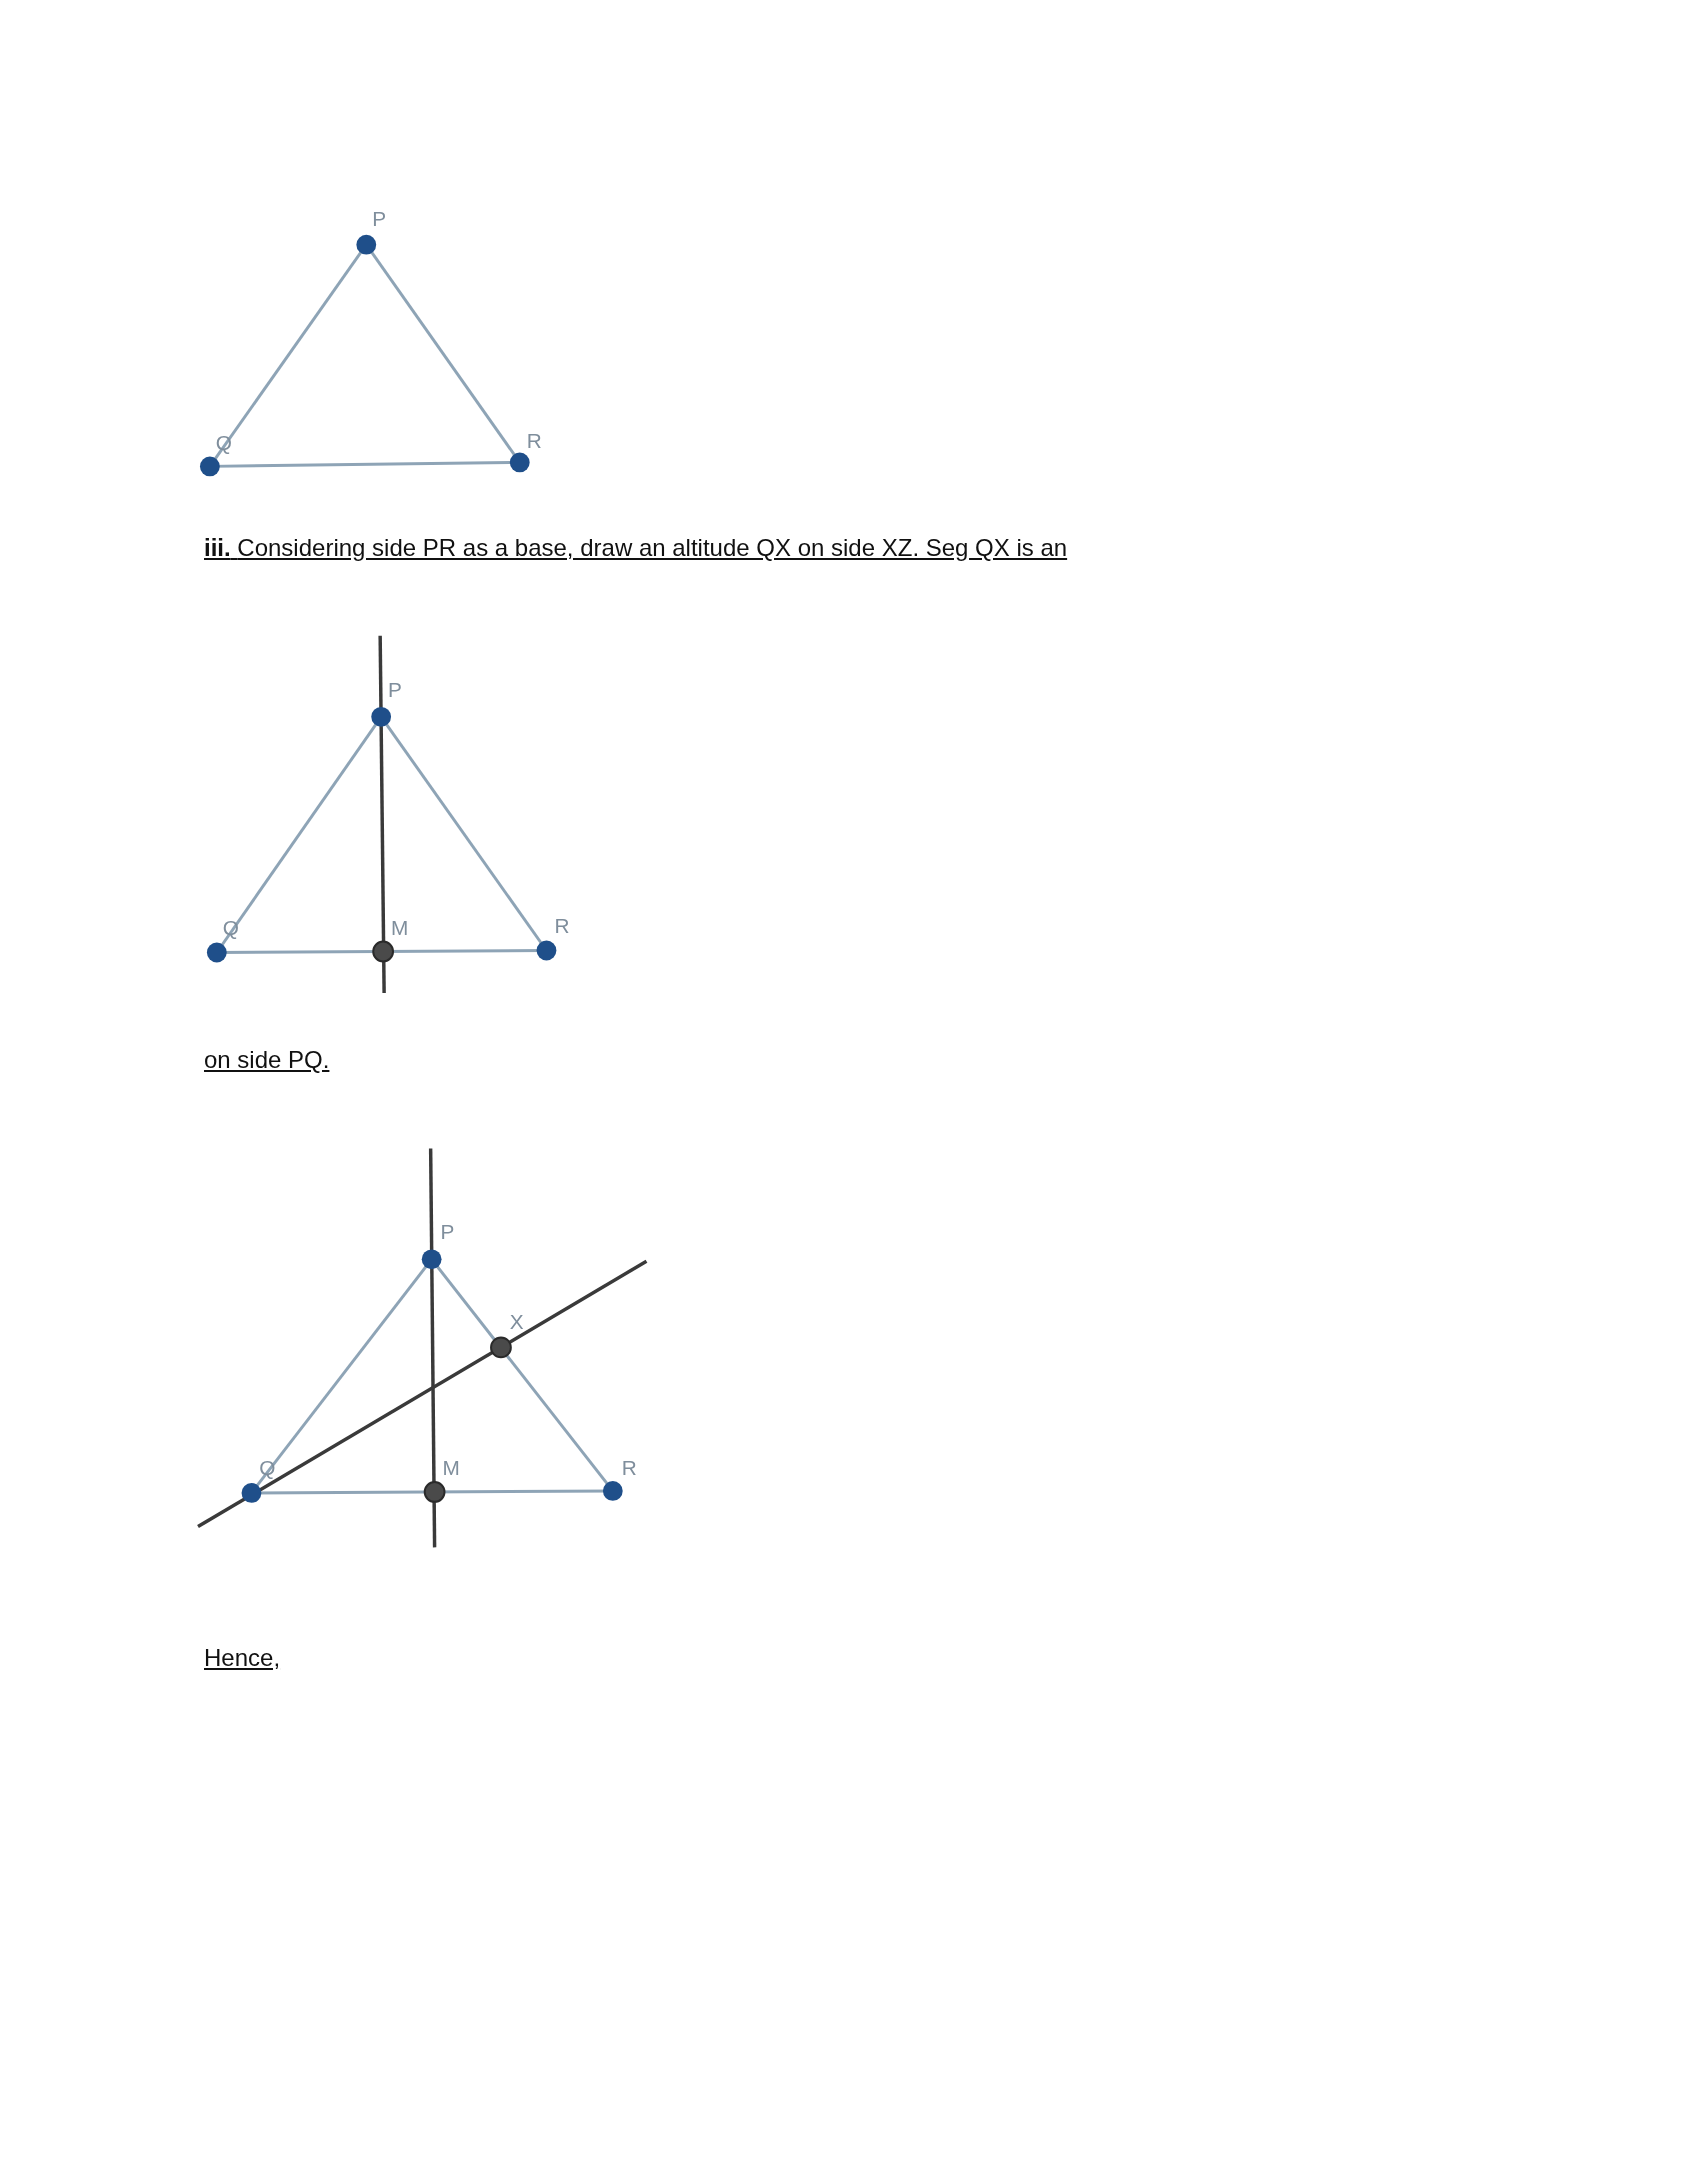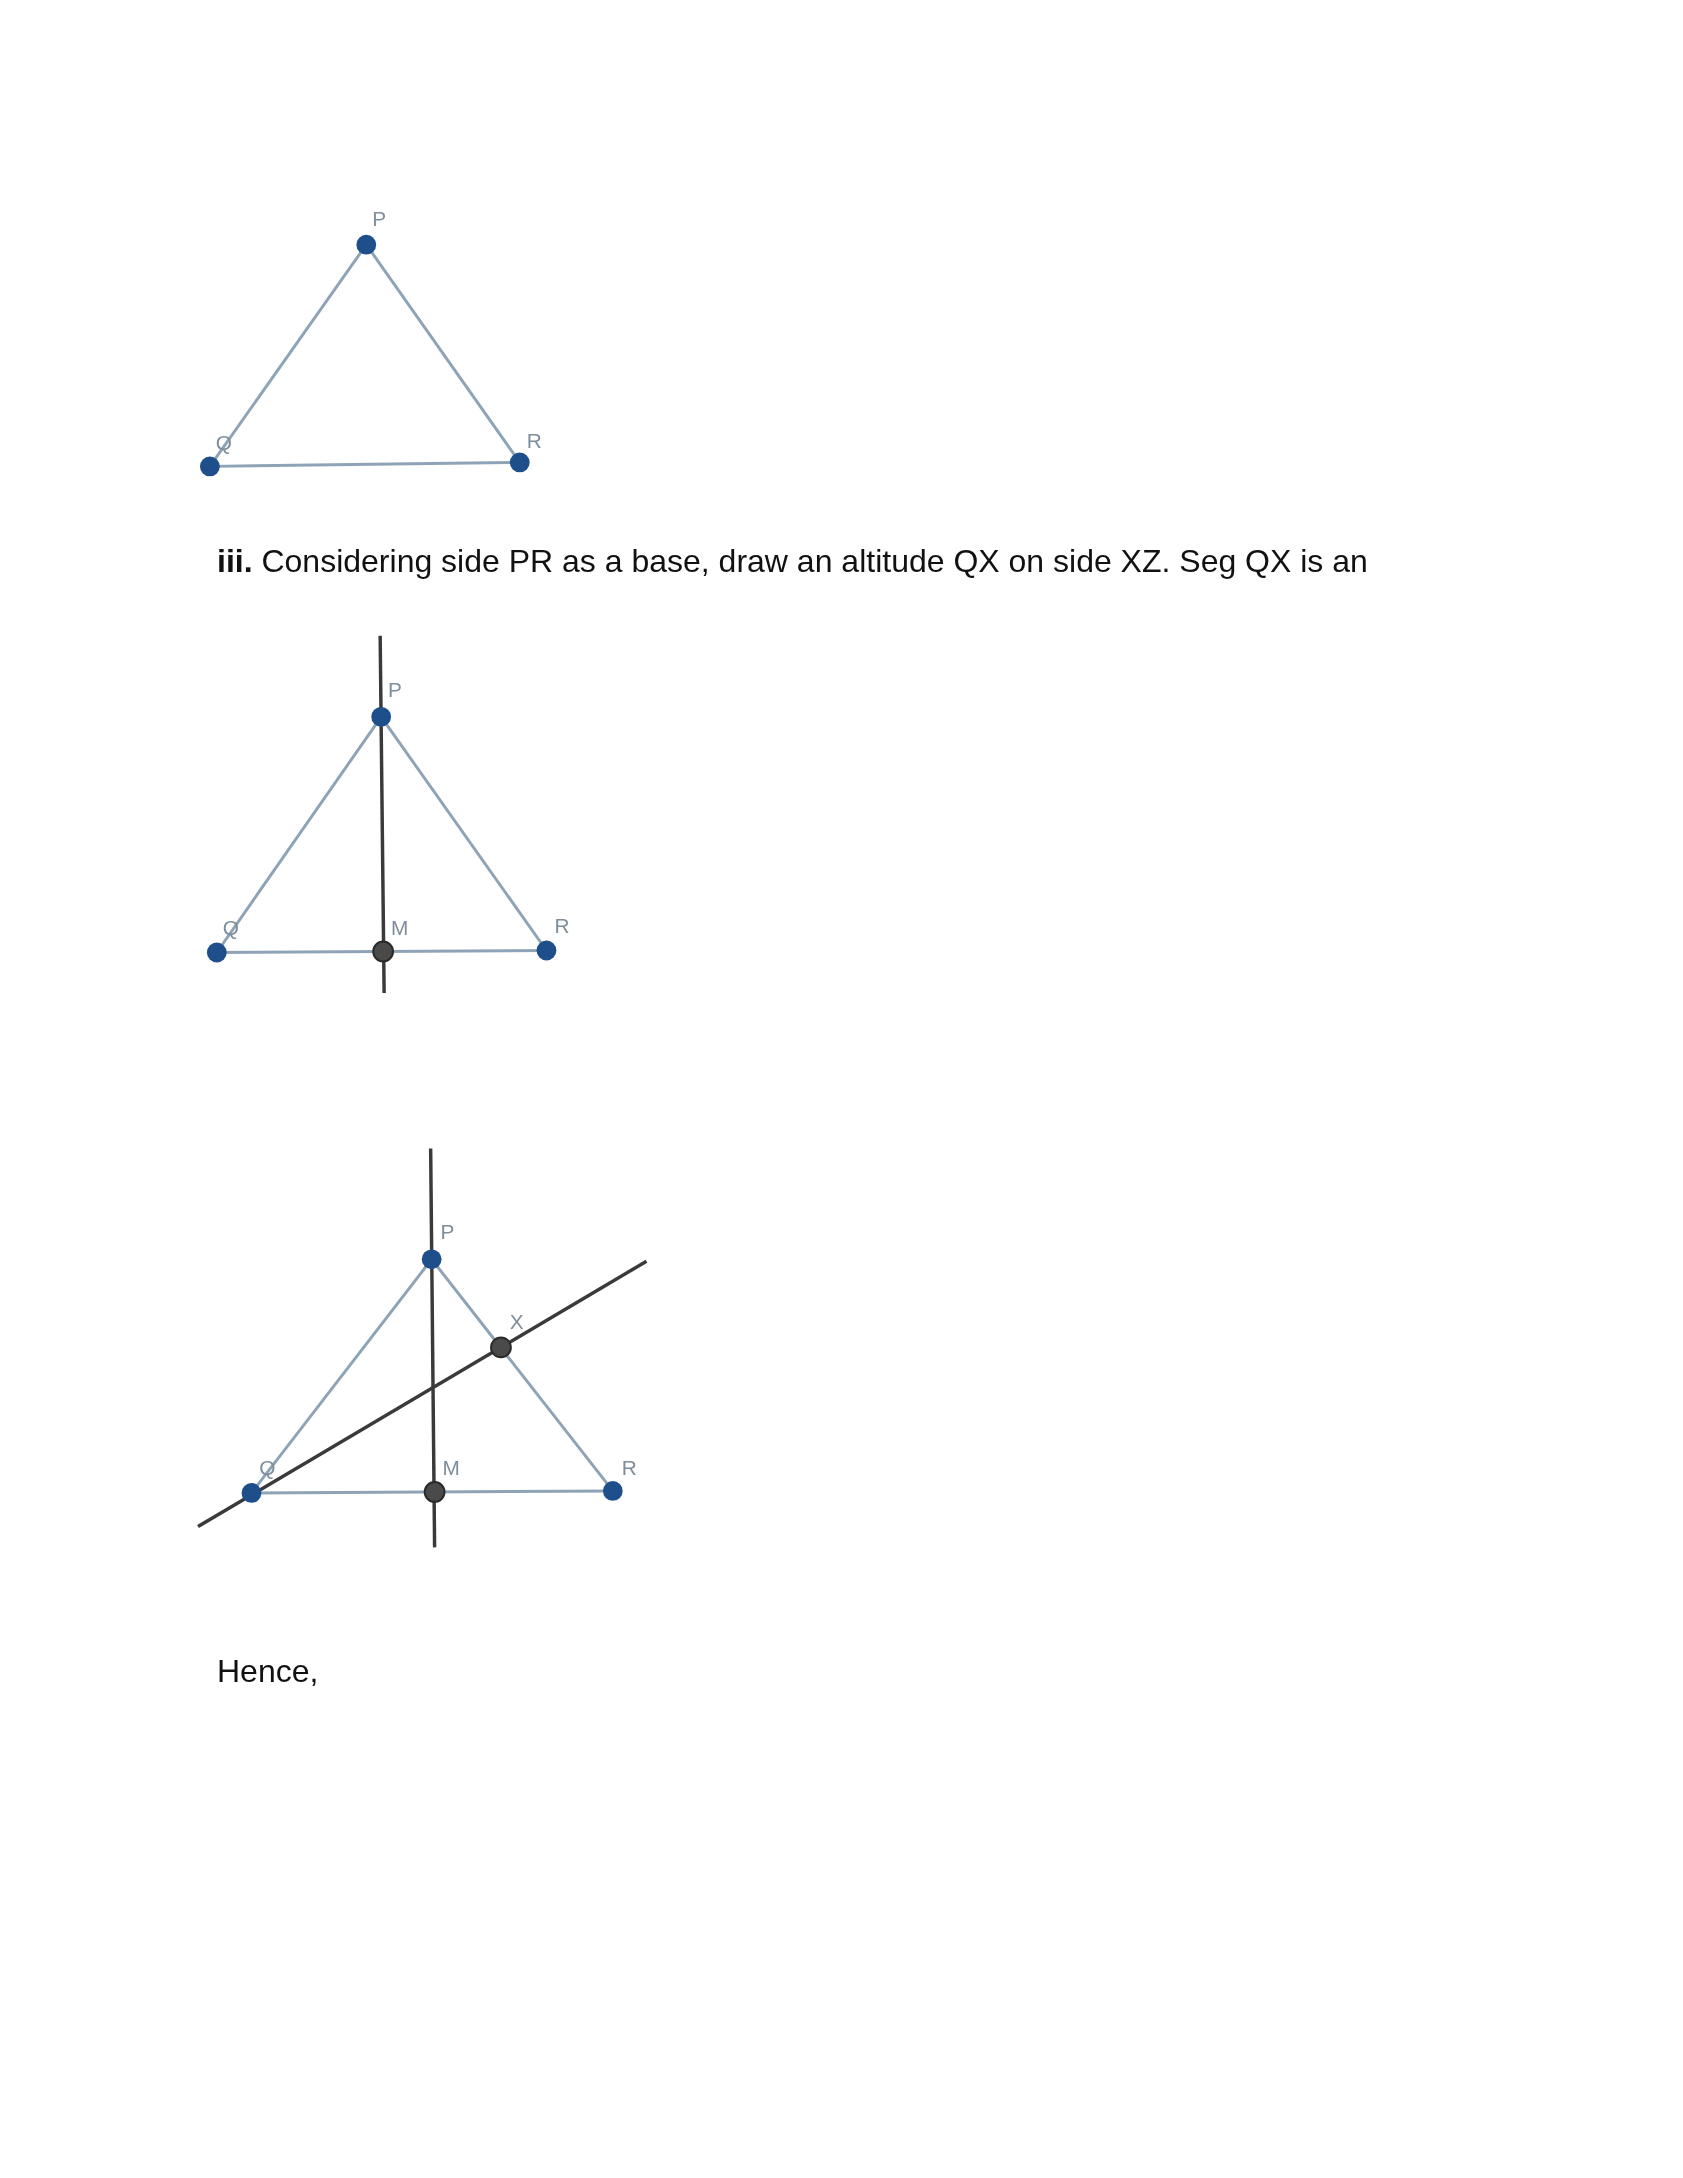--- a/index.html
+++ b/index.html
@@ -4,22 +4,22 @@
 <style>
   html, body { margin: 0; padding: 0; }
   body {
     width: 1683px; height: 2178px; position: relative;
     background: #ffffff; overflow: hidden;
     font-family: "Liberation Sans", sans-serif;
     color: #111111;
   }
   .para {
     position: absolute; left: 199px;
-    font-size: 32px; line-height: 38px;
-    white-space: nowrap; margin: 18px;
+    font-size: 24px; line-height: 38px;
+    white-space: nowrap; margin: 5px; text-decoration: underline;
   }
   .para .line { display: block; }
   .para b { font-weight: bold; }
   svg.fig { position: absolute; left: 0; top: 0; overflow: visible; }
   .lbl {
     font-family: "Liberation Sans", sans-serif;
     font-size: 21px; fill: #7f8e9c;
   }
 </style>
 </head>
@@ -54,20 +54,21 @@
   <circle cx="219" cy="962" r="10" fill="#1f4f8a"></circle>
   <circle cx="552" cy="960" r="10" fill="#1f4f8a"></circle>
   <circle cx="387" cy="961" r="10" fill="#4a4a4a" stroke="#2a2a2a" stroke-width="2"></circle>
   <text class="lbl" x="392" y="704">P</text>
   <text class="lbl" x="225" y="944">Q</text>
   <text class="lbl" x="560" y="942">R</text>
   <text class="lbl" x="395" y="944">M</text>
 </svg>
 
 <p class="para" style="top:1036px;">
+  <span class="line">on side PQ.</span>
 </p>
 
 <svg class="fig" width="1683" height="1584" viewBox="0 0 1700 1600">
   <g stroke="#8ea4b6" stroke-width="3" fill="none">
     <line x1="436" y1="1272" x2="254" y2="1508"></line>
     <line x1="436" y1="1272" x2="619" y2="1506"></line>
     <line x1="254" y1="1508" x2="619" y2="1506"></line>
   </g>
   <line x1="435" y1="1160" x2="439" y2="1563" stroke="#3a3a3a" stroke-width="3.5"></line>
   <line x1="200" y1="1542" x2="653" y2="1274" stroke="#3a3a3a" stroke-width="3.5"></line>

